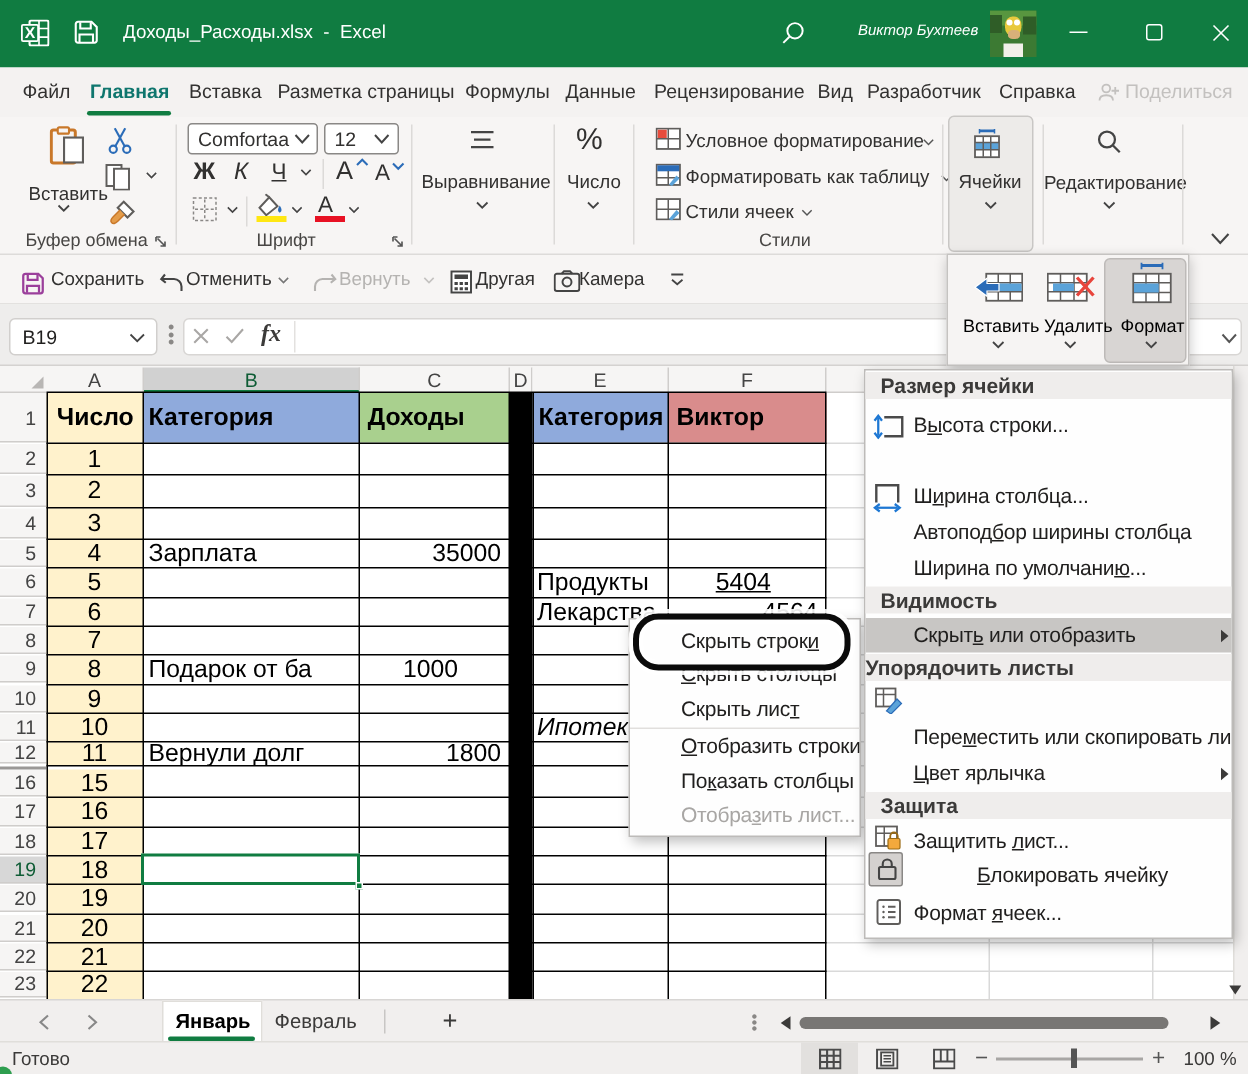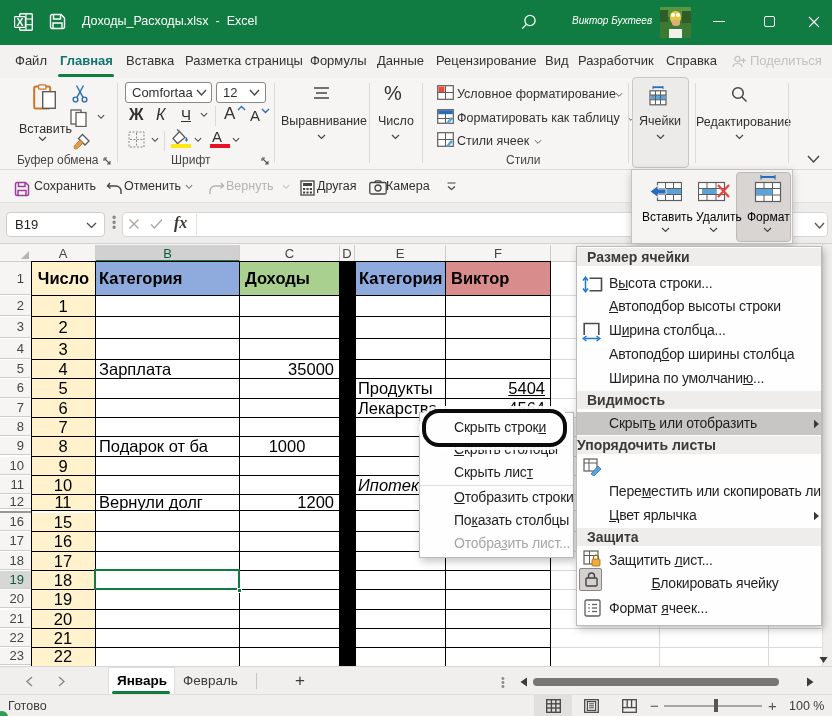--- a/index.html
+++ b/index.html
@@ -471,23 +471,23 @@
     <div class="cell" style="left:31px;top:327.9px;width:64px;text-align:center;line-height:17.3px;">18</div>
     <div class="cell" style="left:31px;top:347.2px;width:64px;text-align:center;line-height:17.3px;">19</div>
     <div class="cell" style="left:31px;top:366.5px;width:64px;text-align:center;line-height:17.3px;">20</div>
     <div class="cell" style="left:31px;top:385.8px;width:64px;text-align:center;line-height:17.3px;">21</div>
     <div class="cell" style="left:31px;top:405.1px;width:64px;text-align:center;line-height:15.9px;">22</div>
     <div class="cell" style="left:99px;top:117px;width:132px;text-align:left;line-height:17.3px;">Зарплата</div>
     <div class="cell" style="left:240px;top:117px;width:94px;text-align:right;line-height:17.3px;">35000</div>
     <div class="cell" style="left:99px;top:194.2px;width:137px;text-align:left;line-height:17.3px;">Подарок от ба</div>
     <div class="cell" style="left:240px;top:194.2px;width:94px;text-align:center;line-height:17.3px;">1000</div>
     <div class="cell" style="left:99px;top:252.1px;width:137px;text-align:left;line-height:13.4px;">Вернули долг</div>
-    <div class="cell" style="left:240px;top:252.1px;width:94px;text-align:right;line-height:13.4px;">1200</div>
+    <div class="cell" style="left:240px;top:252.1px;width:94px;text-align:right;line-height:13.4px;">1800</div>
     <div class="cell" style="left:358px;top:136.3px;width:86px;text-align:left;line-height:17.3px;">Продукты</div>
-    <div class="cell" style="left:446px;top:136.3px;width:99px;text-align:right;line-height:17.3px;text-decoration:underline;">5404</div>
+    <div class="cell" style="left:446px;top:136.3px;width:99px;text-align:center;line-height:17.3px;text-decoration:underline;">5404</div>
     <div class="cell" style="left:358px;top:155.6px;width:86px;text-align:left;line-height:17.3px;">Лекарства</div>
     <div class="cell" style="left:446px;top:155.6px;width:99px;text-align:right;line-height:17.3px;">4564</div>
     <div class="cell" style="left:358px;top:232.8px;width:86px;text-align:left;line-height:17.3px;font-style:italic;">Ипотека</div>
     <div class="abs" style="left:94px;top:324.9px;width:146px;height:21.3px;border:2px solid #107C41;background:#fff;"></div>
     <div class="abs" style="left:237px;top:344.2px;width:5px;height:5px;background:#107C41;border:1px solid #fff;"></div>
     <div class="abs" style="left:822px;top:0;width:10px;height:422px;background:#f1efee;border-left:1px solid #e0deda;"></div>
     <svg class="abs" style="left:819px;top:412px" width="9" height="8" viewBox="0 0 9 8">
       <path d="M0.5 1 L8.5 1 L4.5 7 Z" fill="#3b3a39"></path>
     </svg>
   </div>
@@ -543,21 +543,20 @@
     <div class="mi" style="top:48px;height:23px;line-height:23px;padding-left:34px;">Скрыть лис<u>т</u></div>
     <div class="mi" style="top:71.5px;height:1px;background:#e1dfdd;margin:0;"></div>
     <div class="mi" style="top:73px;height:23px;line-height:23px;padding-left:34px;"><u>О</u>тобразить строки</div>
     <div class="mi" style="top:96px;height:23px;line-height:23px;padding-left:34px;">По<u>к</u>азать столбцы</div>
     <div class="mi gray" style="top:119px;height:23px;line-height:23px;padding-left:34px;">Отобра<u>з</u>ить лист...</div>
   </div>
 
 <div class="menu" id="fmenu" style="left:576px;top:246px;width:246px;height:380px;">
     <div class="mhead" style="top:1px;height:18px;line-height:18px;padding-left:10px;">Размер ячейки</div>
     <div class="mi" style="top:25px;height:23px;line-height:23px;padding-left:32px;">В<u>ы</u>сота строки...</div>
-    <div class="mi" style="top:48px;height:23px;line-height:23px;padding-left:32px;"><u>А</u>втоподбор высоты строки</div>
     <div class="mi" style="top:72px;height:23px;line-height:23px;padding-left:32px;">Ш<u>и</u>рина столбца...</div>
     <div class="mi" style="top:96px;height:23px;line-height:23px;padding-left:32px;">Автопод<u>б</u>ор ширины столбца</div>
     <div class="mi" style="top:120px;height:23px;line-height:23px;padding-left:32px;">Ширина по умолчани<u>ю</u>...</div>
     <div class="mhead" style="top:144px;height:18px;line-height:18px;padding-left:10px;">Видимость</div>
     <div class="mi" style="top:165px;height:23px;line-height:23px;padding-left:32px;background:#c8c6c4;">Скрыт<u>ь</u> или отобразить</div>
     <div class="mhead" style="top:189px;height:18px;line-height:18px;padding-left:0;">Упорядочить листы</div>
     <div class="mi" style="top:233px;height:23px;line-height:23px;padding-left:32px;">Пере<u>м</u>естить или скопировать лист...</div>
     <div class="mi" style="top:257px;height:23px;line-height:23px;padding-left:32px;"><u>Ц</u>вет ярлычка</div>
     <div class="mhead" style="top:281px;height:18px;line-height:18px;padding-left:10px;">Защита</div>
     <div class="mi" style="top:302px;height:23px;line-height:23px;padding-left:32px;">Защитить <u>л</u>ист...</div>

